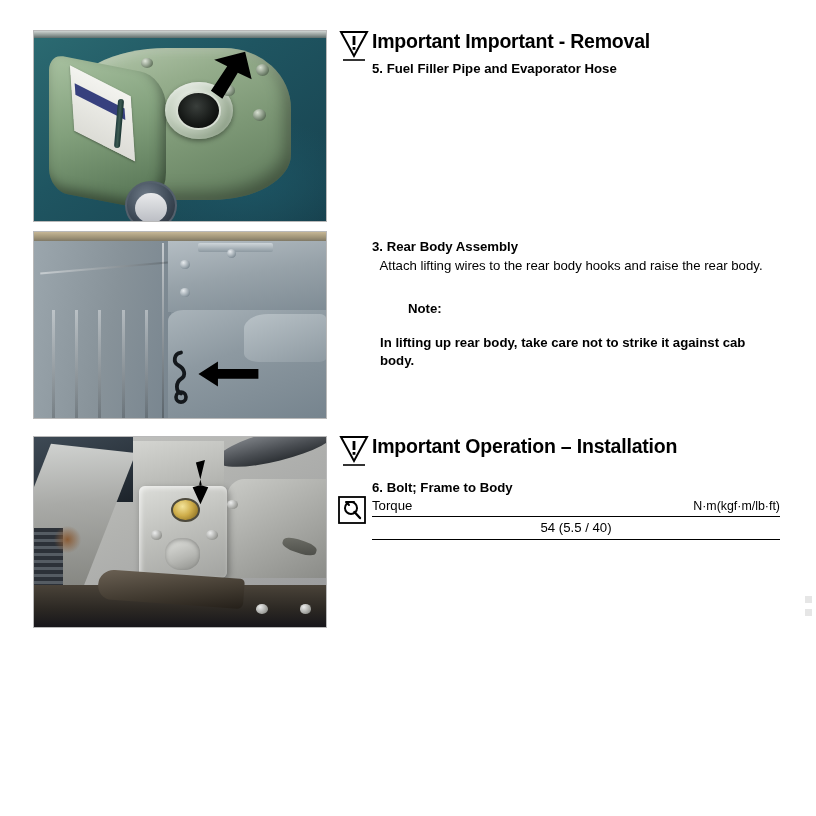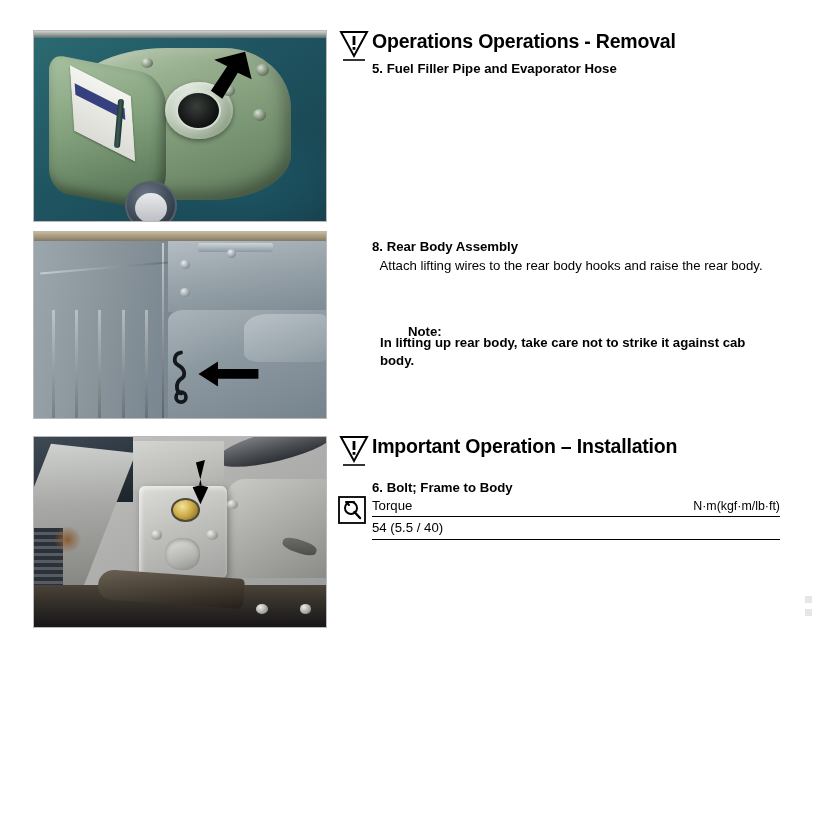--- a/index.html
+++ b/index.html
@@ -307,20 +307,21 @@
     justify-content: space-between;
     align-items: flex-end;
     font-size: 13.2px;
     padding-bottom: 3px;
   }
   .tq-units { font-size: 12.4px; }
   .tq-rule {
     height: 0; border-top: 1.6px solid #000;
   }
   .tq-value {
+    text-align: center;
     font-size: 13.2px;
     padding: 3px 0 4px 0;
   }
 
   .edge-mark {
     position: absolute;
     right: 4px;
     width: 7px; height: 7px;
     background: #e6e6e6;
   }
@@ -408,26 +409,26 @@
       </svg>
     </div>
   </div>
 
   <svg class="warn-icon" style="left:339px; top:29px;" viewBox="0 0 30 34">
     <polygon points="2,3 28,3 15,27" fill="none" stroke="#000" stroke-width="2"></polygon>
     <rect x="13.6" y="7" width="2.8" height="9" fill="#000"></rect>
     <rect x="13.6" y="18" width="2.8" height="2.8" fill="#000"></rect>
     <line x1="4" y1="31" x2="26" y2="31" stroke="#000" stroke-width="1.6"></line>
   </svg>
-  <div class="sec-title" style="left:372px; top:30px;">Operations Operations - Removal</div>
+  <div class="sec-title" style="left:372px; top:30px;">Important Important - Removal</div>
   <div class="sub-title" style="left:372px; top:61px;">5.  Fuel Filler Pipe and Evaporator Hose</div>
 
-  <div class="sub-title" style="left:372px; top:239px;">8.  Rear Body Assembly</div>
+  <div class="sub-title" style="left:372px; top:239px;">3.  Rear Body Assembly</div>
   <div class="body-text" style="left:372px; top:257px; width:398px;text-align:center;">Attach lifting wires to the rear body hooks and raise the rear body.</div>
-  <div class="body-bold" style="left:372px; top:323px;padding-left:36px;">Note:</div>
+  <div class="body-bold" style="left:372px; top:300px;padding-left:36px;">Note:</div>
   <div class="body-bold" style="left:380px; top:334px; width:398px;">In lifting up rear body, take care not to strike it against cab body.</div>
 
   <svg class="warn-icon" style="left:339px; top:434px;" viewBox="0 0 30 34">
     <polygon points="2,3 28,3 15,27" fill="none" stroke="#000" stroke-width="2"></polygon>
     <rect x="13.6" y="7" width="2.8" height="9" fill="#000"></rect>
     <rect x="13.6" y="18" width="2.8" height="2.8" fill="#000"></rect>
     <line x1="4" y1="31" x2="26" y2="31" stroke="#000" stroke-width="1.6"></line>
   </svg>
   <div class="sec-title" style="left:372px; top:435px;">Important Operation – Installation</div>
   <div class="sub-title" style="left:372px; top:480px;">6.  Bolt; Frame to Body</div>

